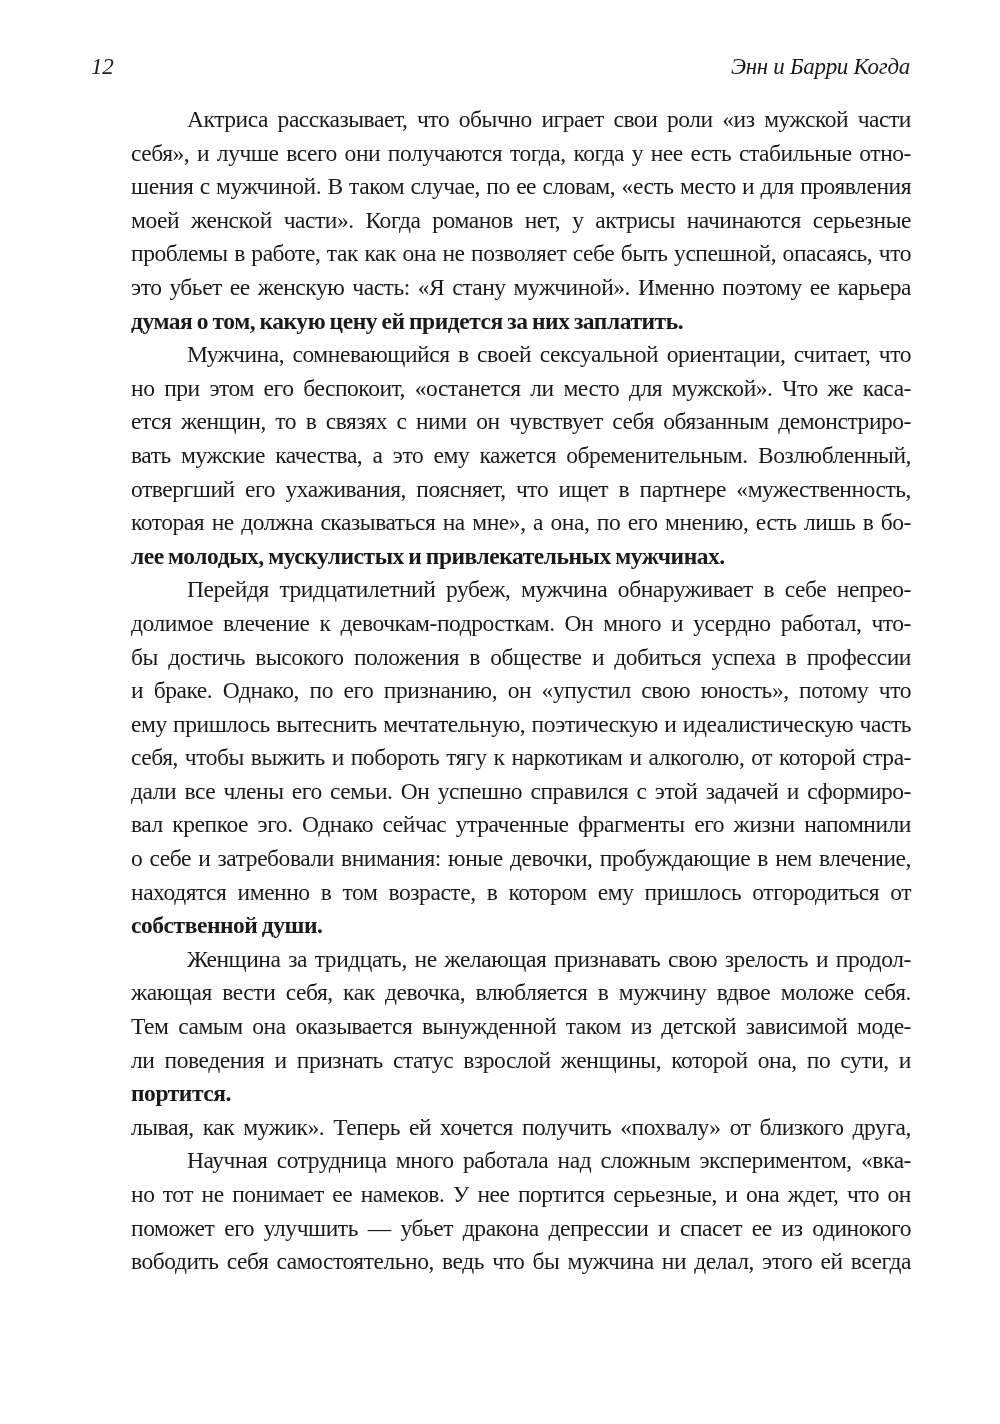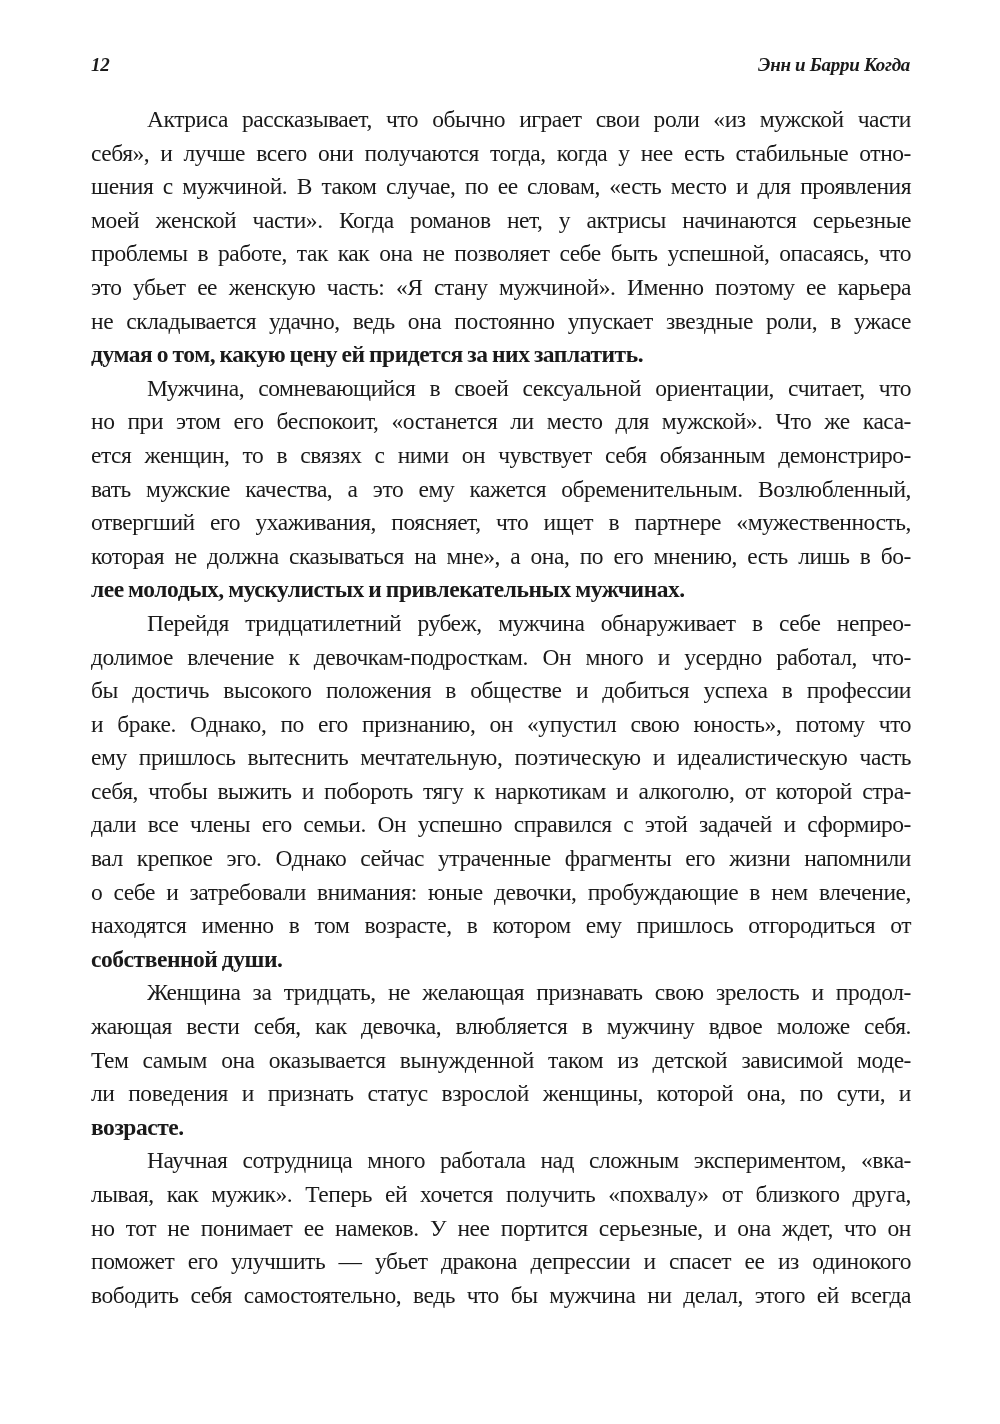--- a/index.html
+++ b/index.html
@@ -16,25 +16,24 @@
       font-family: "Liberation Serif", "DejaVu Serif", serif;
     }
     .page-header {
       position: absolute;
       top: 50px;
       left: 91px;
       right: 90px;
       height: 30px;
       display: flex;
       justify-content: space-between;
-      align-items: center;
+      align-items: flex-end;
       font-style: italic;
-      font-size: 19px;
+      font-size: 23px;
       letter-spacing: -0.3px;
-      font-weight: bold;
     }
     .page-body {
       position: absolute;
       top: 103px;
       left: 91px;
       width: 820px;
     }
     .line {
       display: block;
       height: 33.6px;
@@ -48,40 +47,40 @@
     }
     .line.indent {
       padding-left: 56px;
     }
     .line.last {
       text-align-last: left;
       font-weight: bold;
     }
     .paragraph {
       display: block;
+      margin-left: 40px;
     }
   </style>
 </head>
 <body>
 
 <header class="page-header">
   <span>12</span>
   <span>Энн и Барри Когда</span>
 </header>
 
 <main class="page-body">
 
   <section class="paragraph">
     <span class="line indent">Актриса рассказывает, что обычно играет свои роли «из мужской части</span>
     <span class="line">себя», и лучше всего они получаются тогда, когда у нее есть стабильные отно-</span>
     <span class="line">шения с мужчиной. В таком случае, по ее словам, «есть место и для проявления</span>
     <span class="line">моей женской части». Когда романов нет, у актрисы начинаются серьезные</span>
     <span class="line">проблемы в работе, так как она не позволяет себе быть успешной, опасаясь, что</span>
     <span class="line">это убьет ее женскую часть: «Я стану мужчиной». Именно поэтому ее карьера</span>
-    <span class="line">не складывается удачно, ведь она постоянно упускает звездные роли, в ужасе</span>
     <span class="line last">думая о том, какую цену ей придется за них заплатить.</span>
   </section>
 
   <section class="paragraph">
     <span class="line indent">Мужчина, сомневающийся в своей сексуальной ориентации, считает, что</span>
     <span class="line">но при этом его беспокоит, «останется ли место для мужской». Что же каса-</span>
     <span class="line">ется женщин, то в связях с ними он чувствует себя обязанным демонстриро-</span>
     <span class="line">вать мужские качества, а это ему кажется обременительным. Возлюбленный,</span>
     <span class="line">отвергший его ухаживания, поясняет, что ищет в партнере «мужественность,</span>
     <span class="line">которая не должна сказываться на мне», а она, по его мнению, есть лишь в бо-</span>
@@ -100,24 +99,24 @@
     <span class="line">о себе и затребовали внимания: юные девочки, пробуждающие в нем влечение,</span>
     <span class="line">находятся именно в том возрасте, в котором ему пришлось отгородиться от</span>
     <span class="line last">собственной души.</span>
   </section>
 
   <section class="paragraph">
     <span class="line indent">Женщина за тридцать, не желающая признавать свою зрелость и продол-</span>
     <span class="line">жающая вести себя, как девочка, влюбляется в мужчину вдвое моложе себя.</span>
     <span class="line">Тем самым она оказывается вынужденной таком из детской зависимой моде-</span>
     <span class="line">ли поведения и признать статус взрослой женщины, которой она, по сути, и</span>
-    <span class="line last">возрасте.</span>
+    <span class="line last">портится.</span>
   </section>
 
   <section class="paragraph">
+    <span class="line">лывая, как мужик». Теперь ей хочется получить «похвалу» от близкого друга,</span>
     <span class="line indent">Научная сотрудница много работала над сложным экспериментом, «вка-</span>
-    <span class="line">лывая, как мужик». Теперь ей хочется получить «похвалу» от близкого друга,</span>
     <span class="line">но тот не понимает ее намеков. У нее портится серьезные, и она ждет, что он</span>
     <span class="line">поможет его улучшить — убьет дракона депрессии и спасет ее из одинокого</span>
     <span class="line">вободить себя самостоятельно, ведь что бы мужчина ни делал, этого ей всегда</span>
   </section>
 
 </main>
 
 </body></html>

